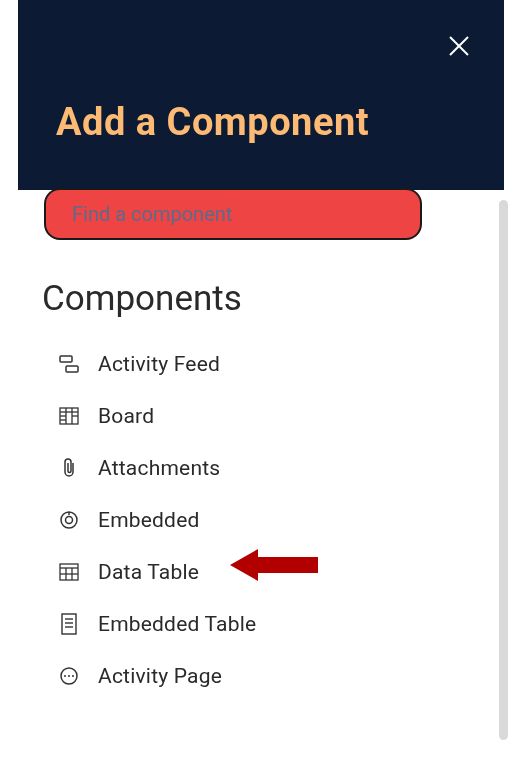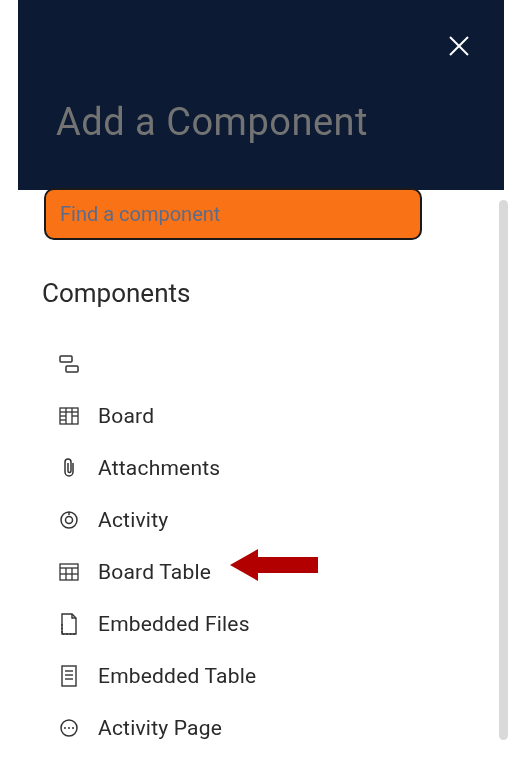--- a/index.html
+++ b/index.html
@@ -33,48 +33,48 @@
       cursor: pointer;
       background: transparent;
       border: none;
     }
     .close-btn svg { stroke: #fff; }
     .title {
       position: absolute;
       left: 38px;
       top: 100px;
       font-size: 38px;
-      font-weight: 400;
+      font-weight: 700;
       letter-spacing: 0.5px;
-      color: #737373;
+      color: #fdba74;
     }
     .search-wrap {
       position: absolute;
       left: 44px;
       top: 188px;
       width: 378px;
     }
     .search-input {
       width: 100%;
       height: 52px;
       border: 2px solid #1a1a1a;
-      border-radius: 10px;
-      padding: 0 14px;
+      border-radius: 16px;
+      padding: 0 26px;
       font-size: 20px;
       font-family: inherit;
       color: #2a3550;
       outline: none;
-      background: #f97316;
+      background: #ef4444;
     }
     .search-input::placeholder { color: #5a6b8c; }
     .section-heading {
       position: absolute;
       left: 42px;
       top: 278px;
-      font-size: 26px;
+      font-size: 35px;
       font-weight: 400;
       color: #2a2a2a;
     }
     .list {
       position: absolute;
       left: 58px;
       top: 338px;
       width: 360px;
     }
     .item {
@@ -142,20 +142,21 @@
 
   <div class="list">
 
     <div class="item">
       <span class="item-icon">
         <svg width="20" height="18" viewBox="0 0 20 18" fill="none" stroke="#333" stroke-width="1.5">
           <rect x="1" y="1" width="12" height="6" rx="1"></rect>
           <rect x="7" y="11" width="12" height="6" rx="1"></rect>
         </svg>
       </span>
+      <span class="item-label">Activity Feed</span>
     </div>
 
     <div class="item">
       <span class="item-icon">
         <svg width="20" height="18" viewBox="0 0 20 18" fill="none" stroke="#333" stroke-width="1.3">
           <rect x="1" y="1" width="18" height="16"></rect>
           <line x1="7" y1="1" x2="7" y2="17"></line>
           <line x1="13" y1="1" x2="13" y2="17"></line>
           <line x1="1" y1="5" x2="19" y2="5"></line>
           <line x1="1" y1="9" x2="7" y2="9"></line>
@@ -176,46 +177,36 @@
     </div>
 
     <div class="item">
       <span class="item-icon">
         <svg width="20" height="20" viewBox="0 0 20 20" fill="none" stroke="#333" stroke-width="1.5">
           <circle cx="10" cy="10" r="8"></circle>
           <circle cx="10" cy="10" r="3.5"></circle>
           <line x1="10" y1="2" x2="10" y2="5"></line>
         </svg>
       </span>
-      <span class="item-label">Activity</span>
+      <span class="item-label">Embedded</span>
     </div>
 
     <div class="item">
       <span class="item-icon">
         <svg width="20" height="18" viewBox="0 0 20 18" fill="none" stroke="#333" stroke-width="1.3">
           <rect x="1" y="1" width="18" height="16"></rect>
           <line x1="1" y1="5" x2="19" y2="5"></line>
           <line x1="1" y1="11" x2="19" y2="11"></line>
           <line x1="7" y1="5" x2="7" y2="17"></line>
           <line x1="13" y1="5" x2="13" y2="17"></line>
         </svg>
       </span>
-      <span class="item-label">Board Table</span>
-    </div>
-
-    <div class="item">
-      <span class="item-icon">
-        <svg width="18" height="22" viewBox="0 0 18 22" fill="none" stroke="#333" stroke-width="1.4">
-          <path d="M2 1 H12 L16 5 V21 H2 Z" stroke-dasharray="0"></path>
-          <path d="M2 11 V21 H16" stroke-dasharray="2 1.5"></path>
-          <path d="M12 1 V5 H16"></path>
-        </svg>
-      </span>
-      <span class="item-label">Embedded Files</span>
-    </div>
+      <span class="item-label">Data Table</span>
+    </div>
+
 
     <div class="item">
       <span class="item-icon">
         <svg width="18" height="22" viewBox="0 0 18 22" fill="none" stroke="#333" stroke-width="1.4">
           <rect x="2" y="1" width="14" height="20"></rect>
           <line x1="5" y1="6" x2="13" y2="6"></line>
           <line x1="5" y1="10" x2="13" y2="10"></line>
           <line x1="5" y1="14" x2="13" y2="14"></line>
         </svg>
       </span>

